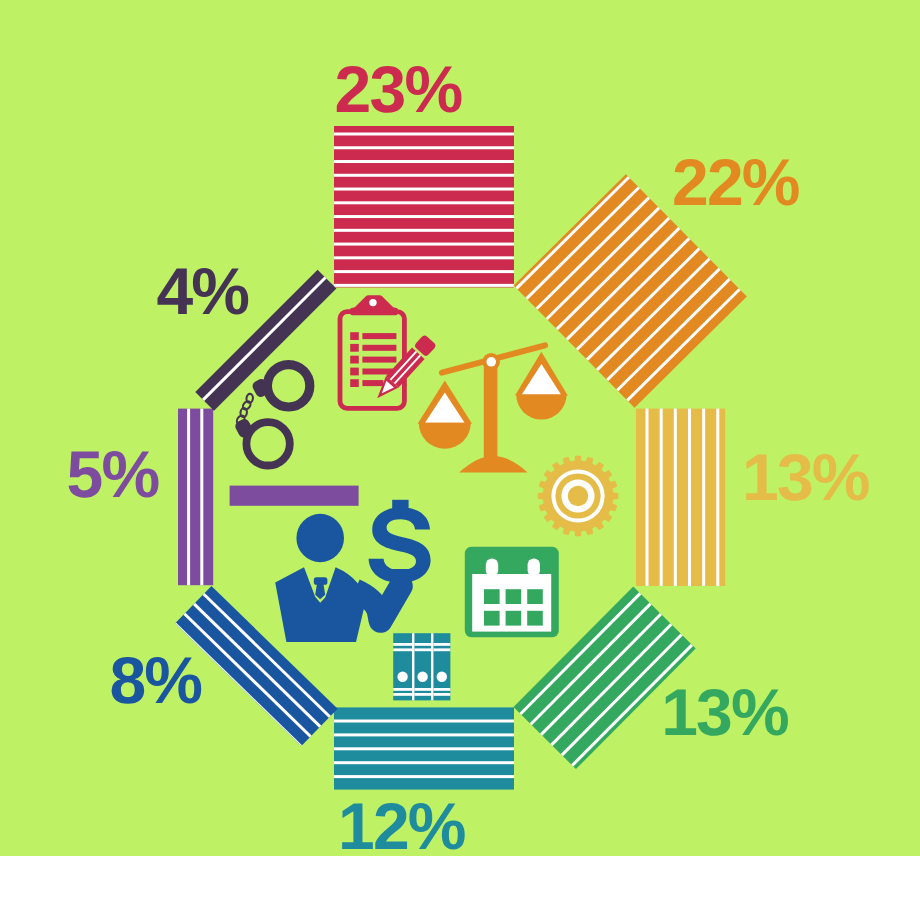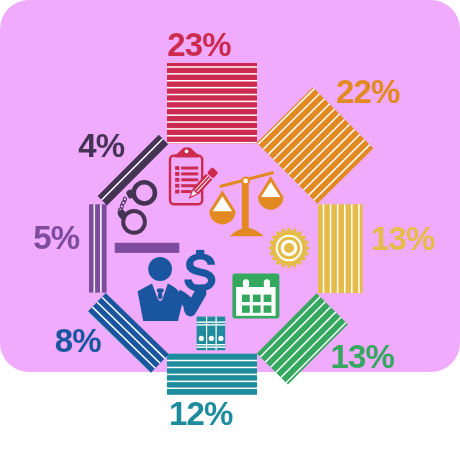--- a/index.html
+++ b/index.html
@@ -1,18 +1,18 @@
 <!DOCTYPE html>
 <html><head>
 <meta charset="utf-8">
 <style>
   html,body{margin:0;padding:0;background:#ffffff;}
   body{width:460px;height:460px;overflow:hidden;
        font-family:"Liberation Sans",sans-serif;}
-  #infographic{position:relative;width:460px;height:372px;background:#f0abfc;border-radius:29px;}
+  #infographic{position:relative;width:460px;height:428px;background:#bef264;}
   #infographic svg{display:block;width:460px;height:460px;
     transform:translateZ(0);}
   .pct{font-family:"Liberation Sans",sans-serif;font-weight:bold;
        paint-order:stroke;
        font-size:33px;letter-spacing:-0.9px;}
 </style>
 </head>
 <body>
 
 <div id="infographic">

